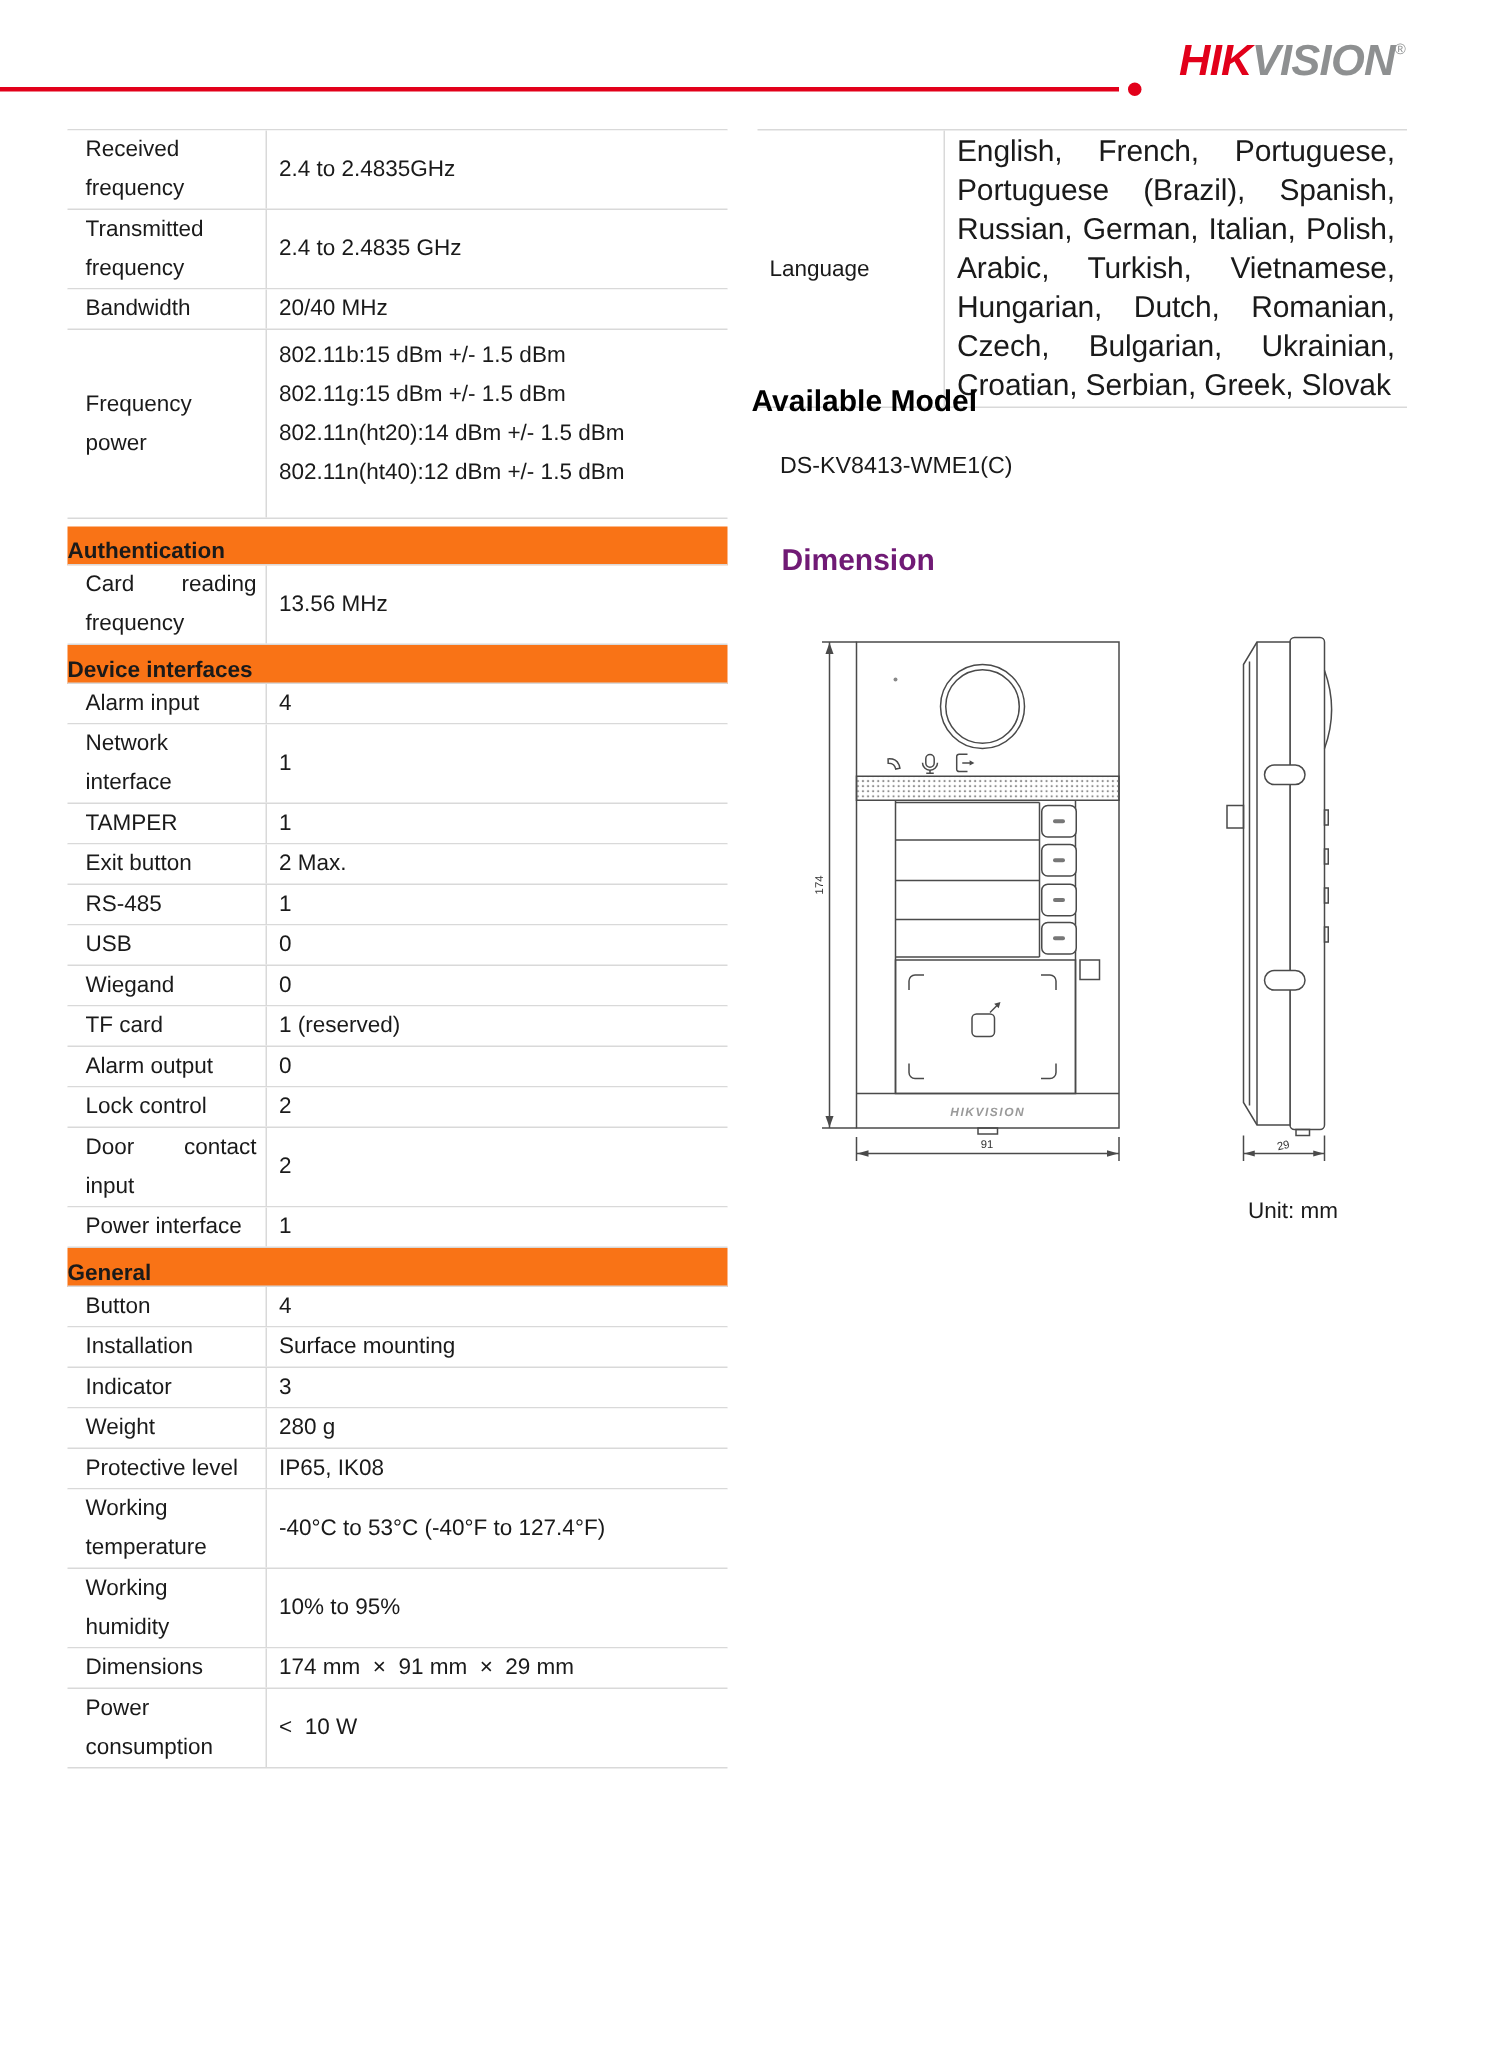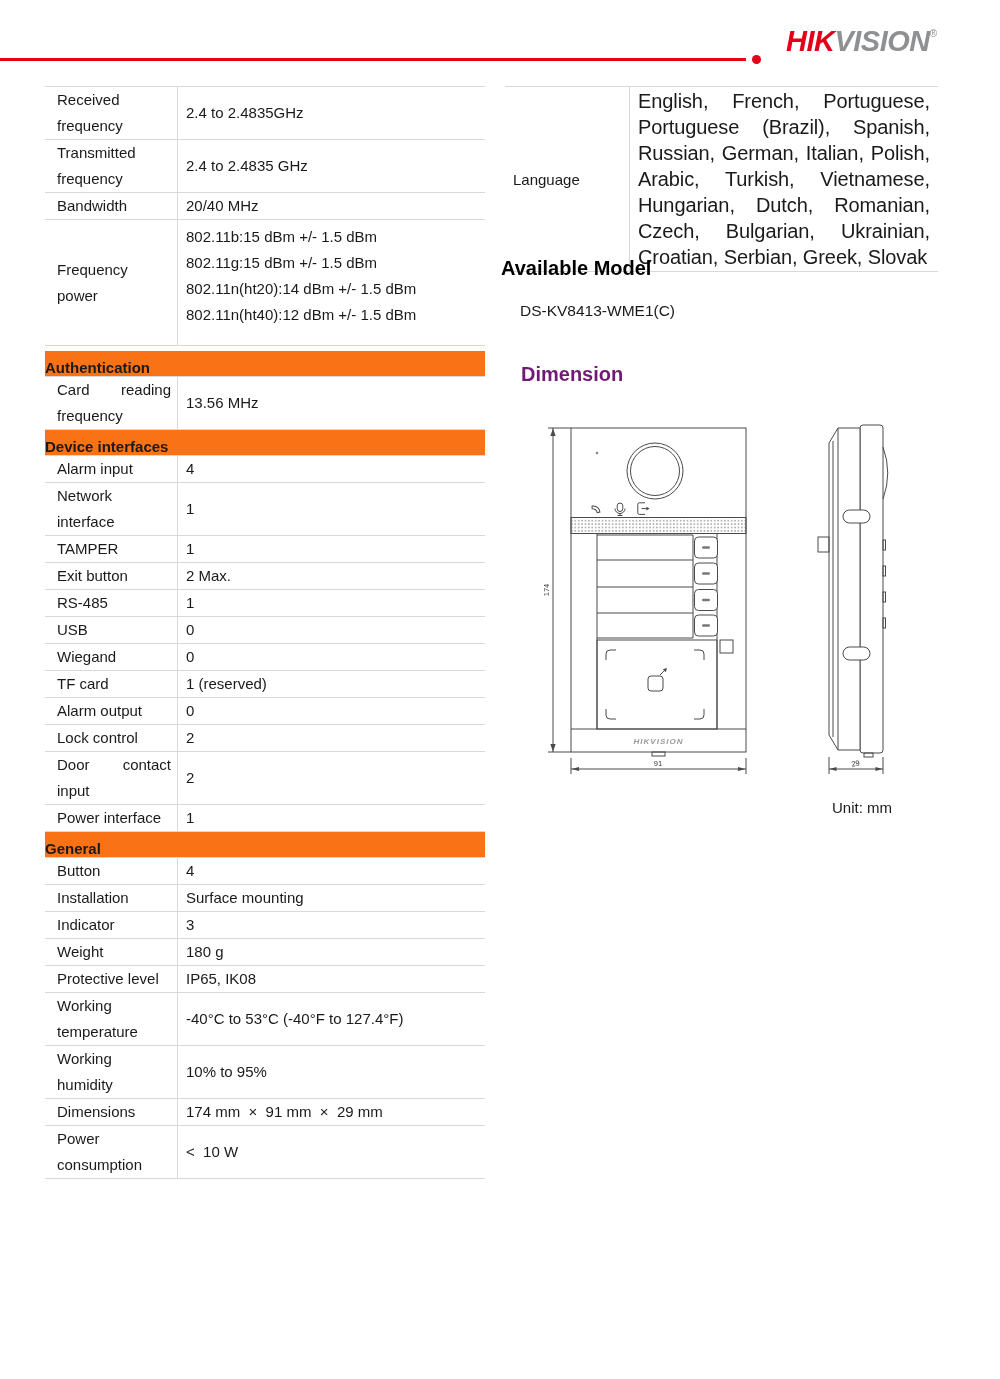--- a/index.html
+++ b/index.html
@@ -218,21 +218,21 @@
         </div>
         <div class="tv">
           <span>3</span>
         </div>
       </div>
     <div class="trow">
         <div class="tl">
           <span>Weight</span>
         </div>
         <div class="tv">
-          <span>180 g</span>
+          <span>280 g</span>
         </div>
       </div>
     <div class="trow">
         <div class="tl">
           <span>Protective level</span>
         </div>
         <div class="tv">
           <span>IP65, IK08</span>
         </div>
       </div>

